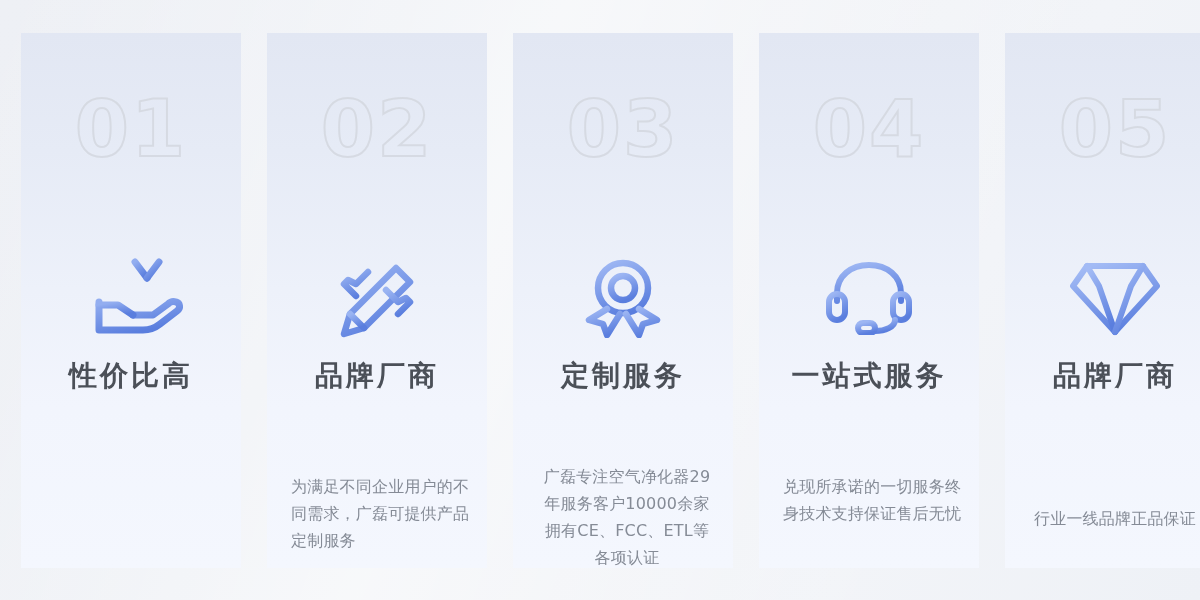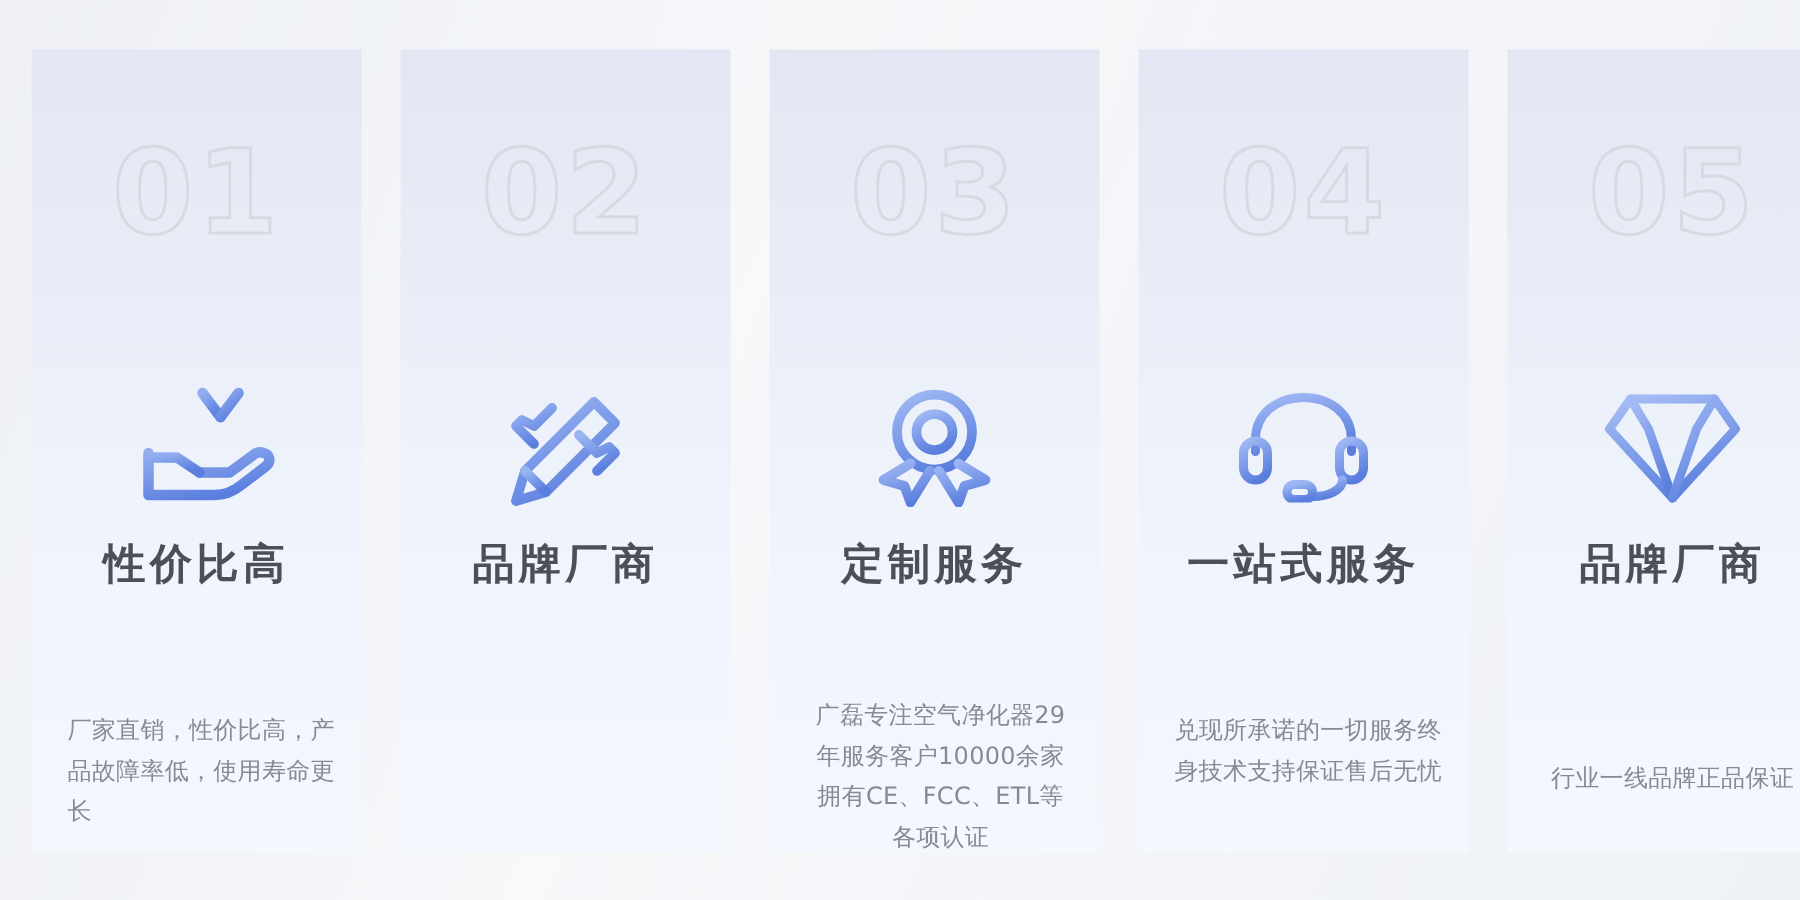--- a/index.html
+++ b/index.html
@@ -121,21 +121,20 @@
         </g>
 
         <g stroke="url(#g1)" stroke-width="7" stroke-linecap="round" stroke-linejoin="round" fill="none">
           <path d="M8 44 L8 72"></path>
           <path d="M22 44 L22 72 L66 72 C72 72 78 70 83 66 L100 53 C104 50 103 45 99 44 C96 43 93 44 91 46 L76 57 L56 57"></path>
           <path d="M22 47 L41 47 L56 57"></path>
         </g>
       </svg>
     </div>
     <div class="card-title">性价比高</div>
-    <div class="card-desc">厂家直销，性价比高，产品故障率低，使用寿命更长</div>
   </div>
 
   <div class="card">
     <div class="card-num">02</div>
     <div class="card-icon">
       <svg width="86" height="80" viewBox="0 0 86 80" fill="none">
         <defs>
           <linearGradient id="g2" x1="0.1" y1="0" x2="0.6" y2="1">
             <stop offset="0" stop-color="#9ab4f2"></stop>
             <stop offset="1" stop-color="#5a7ede"></stop>
@@ -146,20 +145,21 @@
           <path d="M62 10 L76 24 L30 70 L10 76 L16 56 Z"></path>
           <path d="M16 56 L30 70"></path>
 
           <path d="M34 14 L22 26 L14 22 L10 26 L22 38"></path>
 
           <path d="M52 32 L64 44 L72 40 L76 44 L64 56"></path>
         </g>
       </svg>
     </div>
     <div class="card-title">品牌厂商</div>
+    <div class="card-desc">为满足不同企业用户的不同需求，广磊可提供产品定制服务</div>
   </div>
 
   <div class="card tall-desc">
     <div class="card-num">03</div>
     <div class="card-icon">
       <svg width="84" height="80" viewBox="0 0 84 80" fill="none">
         <defs>
           <linearGradient id="g3" x1="0.2" y1="0" x2="0.6" y2="1">
             <stop offset="0" stop-color="#9db6f3"></stop>
             <stop offset="1" stop-color="#5a7ede"></stop>

